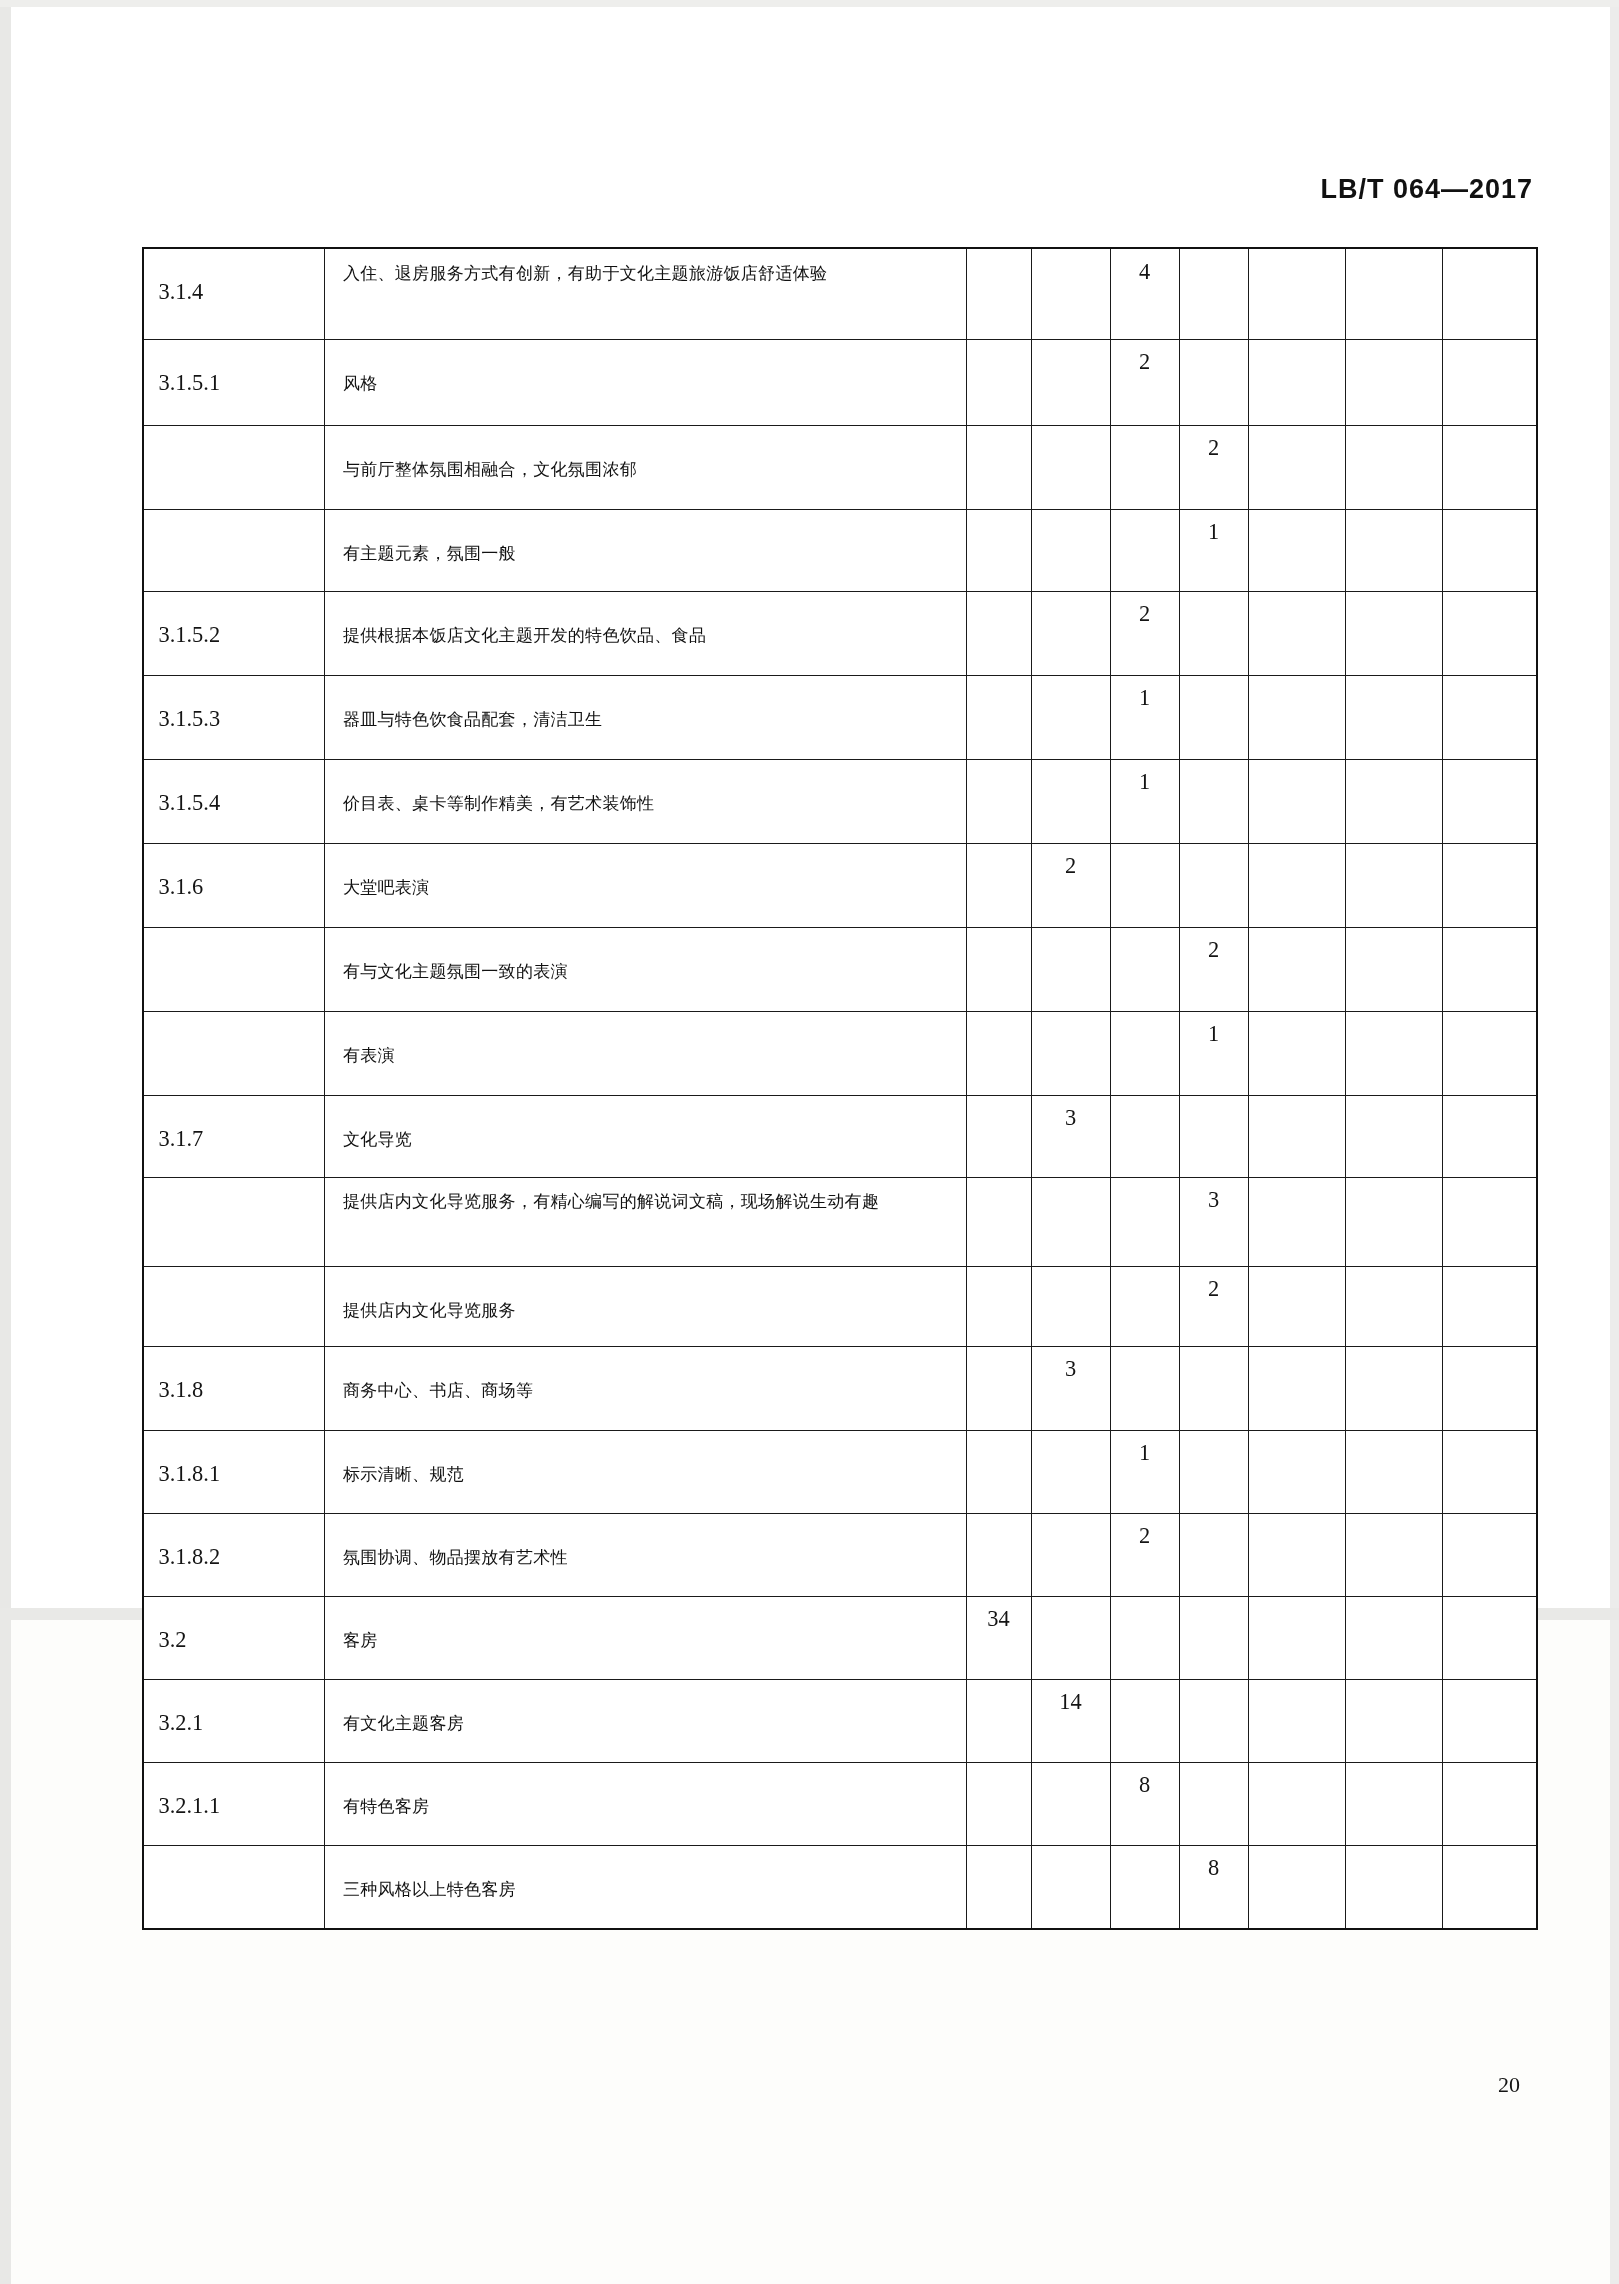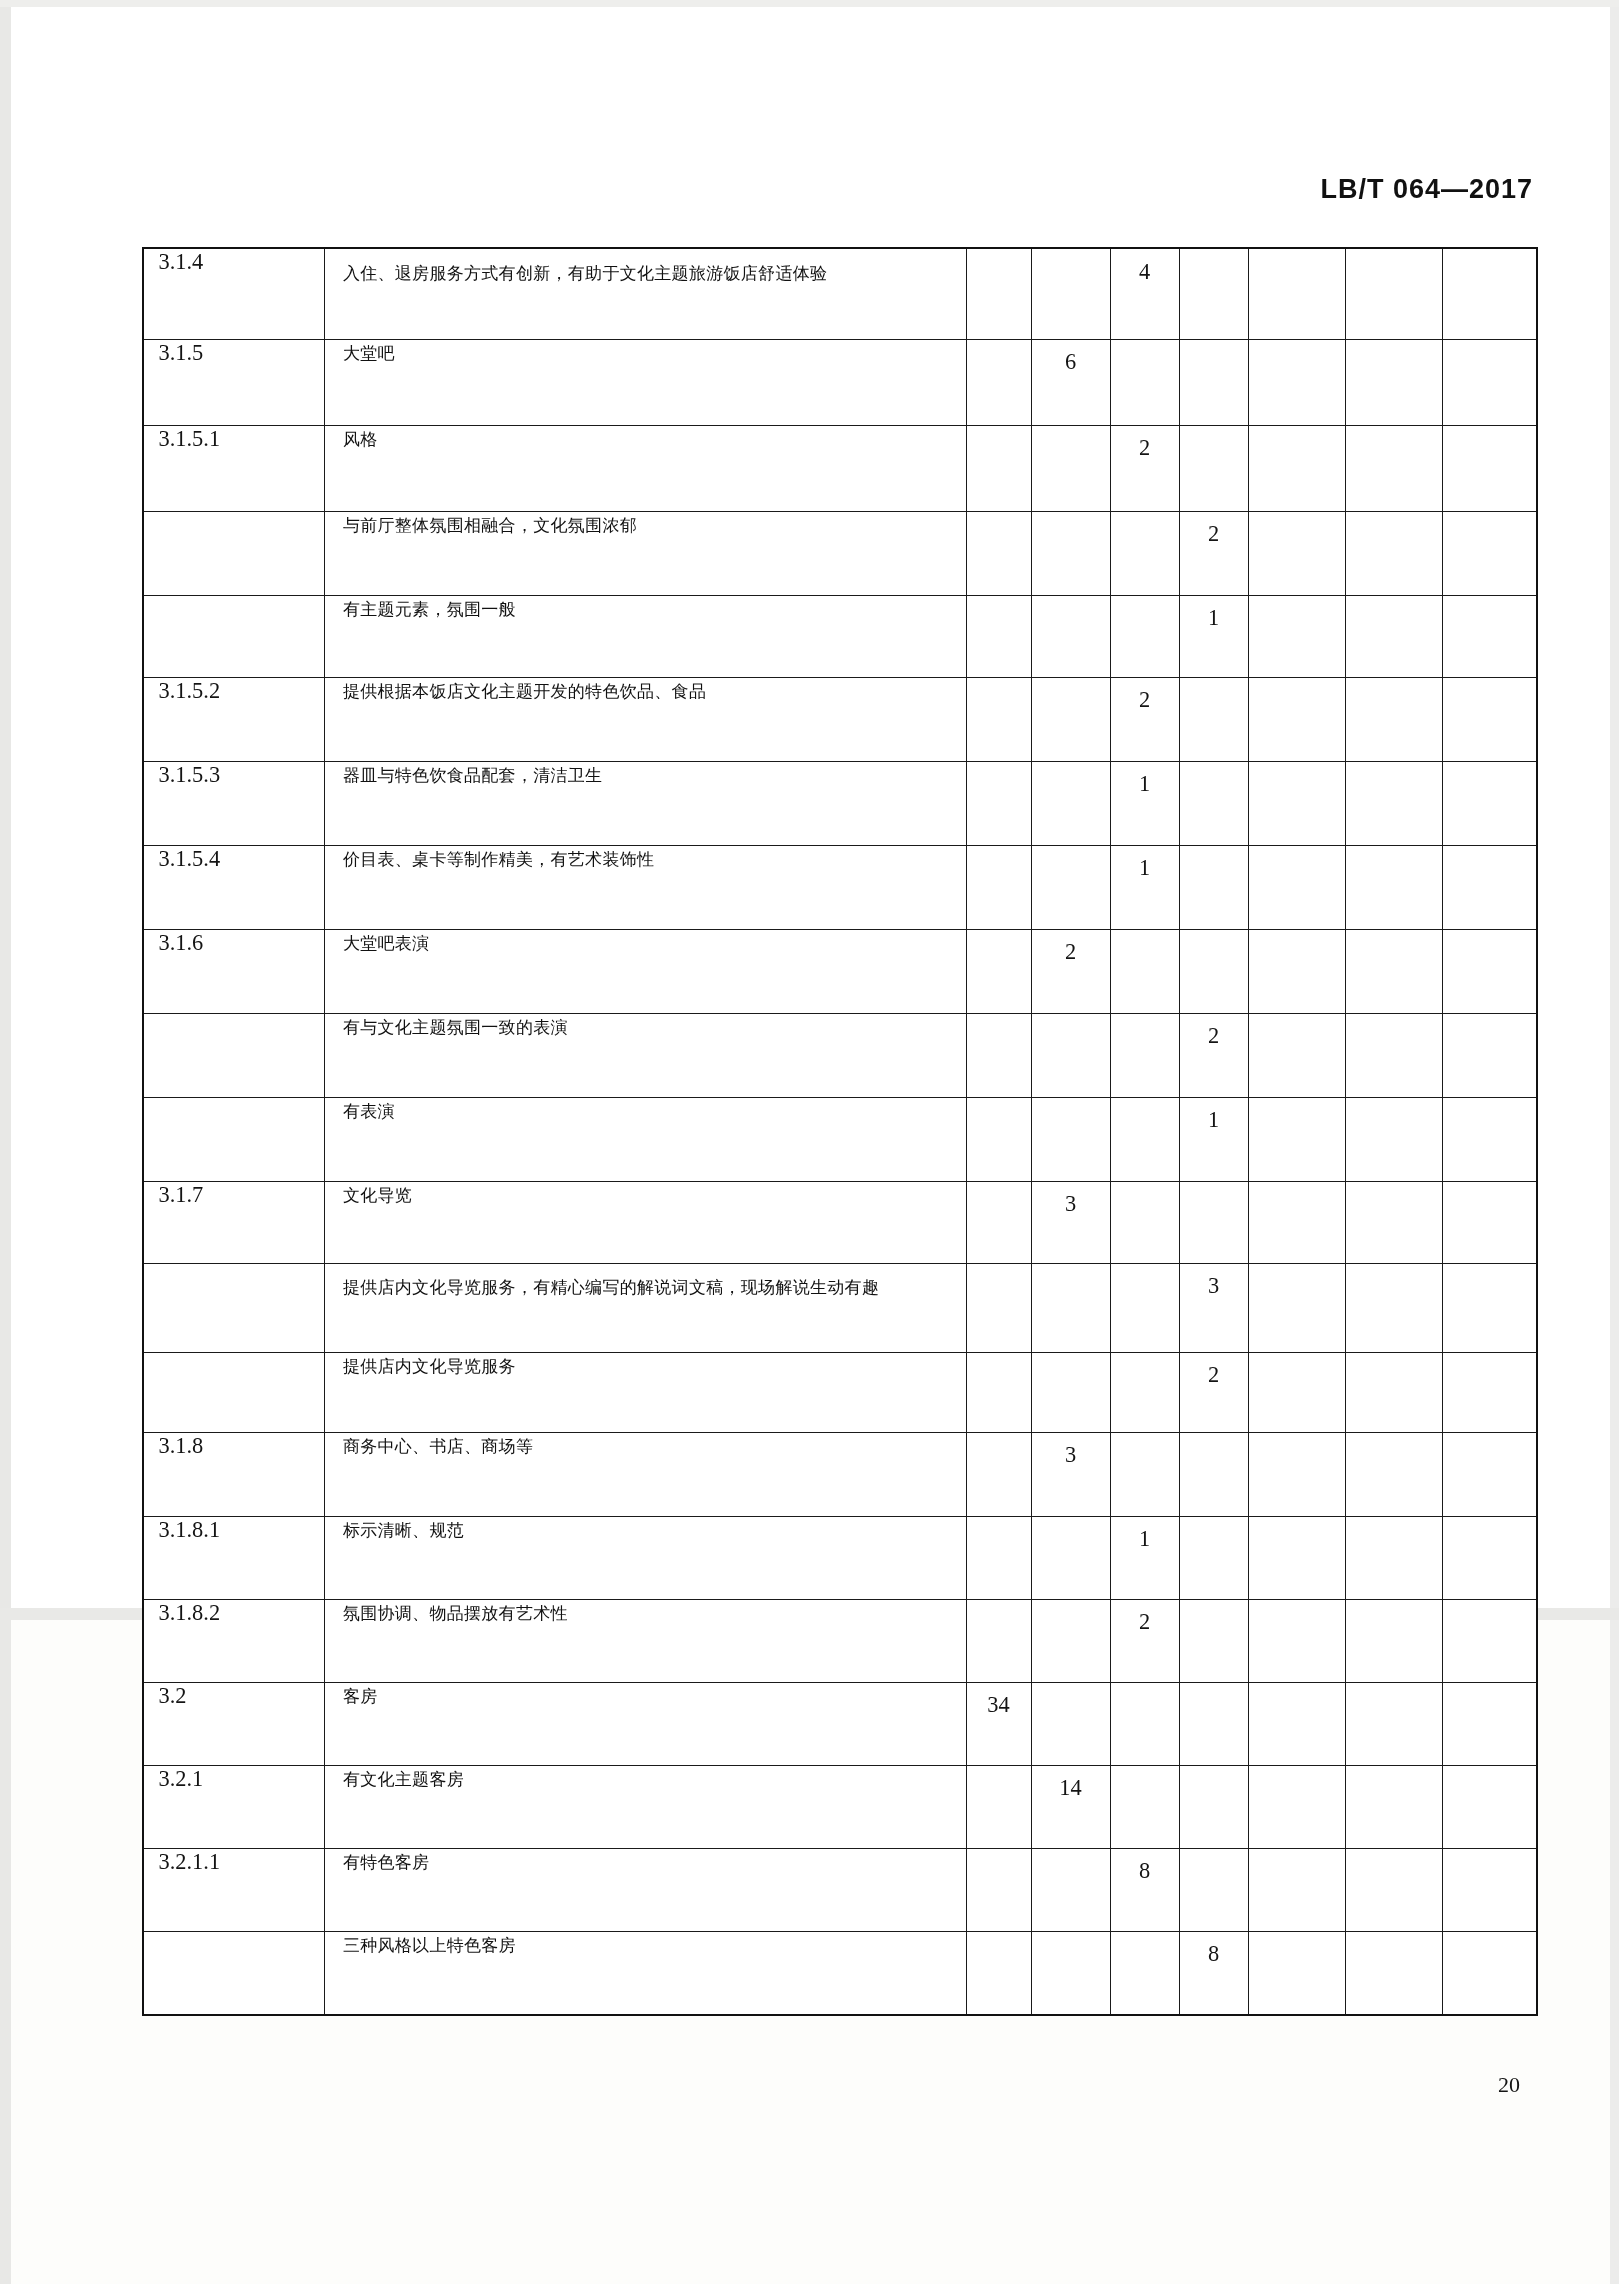--- a/index.html
+++ b/index.html
@@ -76,21 +76,21 @@
     color:#111;
   }
   .score{
     font-family:"Liberation Serif","DejaVu Serif",serif;
     font-size:22.4px;
     text-align:center;
     color:#141414;
     line-height:1.1;
   }
   .cellpad{padding-top:10.5px;}
-  .vcentered{}
+  .vcentered{padding-top:30px;}
 
   .pagenum{
     position:absolute;
     right:99px;
     top:2072px;
     font-family:"Liberation Serif","DejaVu Serif",serif;
     font-size:22px;
     color:#141414;
   }
 </style>
@@ -144,49 +144,20 @@
             </td>
             <td>
               <div class="score cellpad"></div>
             </td>
             <td class="last">
               <div class="score cellpad"></div>
             </td>
           </tr>
           <tr style="height: 86px;">
             <td class="first">
-              <div class="num vcentered">3.1.5</div>
-            </td>
-            <td>
-              <div class="desc vcentered">大堂吧</div>
-            </td>
-            <td>
-              <div class="score cellpad"></div>
-            </td>
-            <td>
-              <div class="score cellpad">6</div>
-            </td>
-            <td>
-              <div class="score cellpad"></div>
-            </td>
-            <td>
-              <div class="score cellpad"></div>
-            </td>
-            <td>
-              <div class="score cellpad"></div>
-            </td>
-            <td>
-              <div class="score cellpad"></div>
-            </td>
-            <td class="last">
-              <div class="score cellpad"></div>
-            </td>
-          </tr>
-          <tr style="height: 86px;">
-            <td class="first">
               <div class="num vcentered">3.1.5.1</div>
             </td>
             <td>
               <div class="desc vcentered">风格</div>
             </td>
             <td>
               <div class="score cellpad"></div>
             </td>
             <td>
               <div class="score cellpad"></div>

